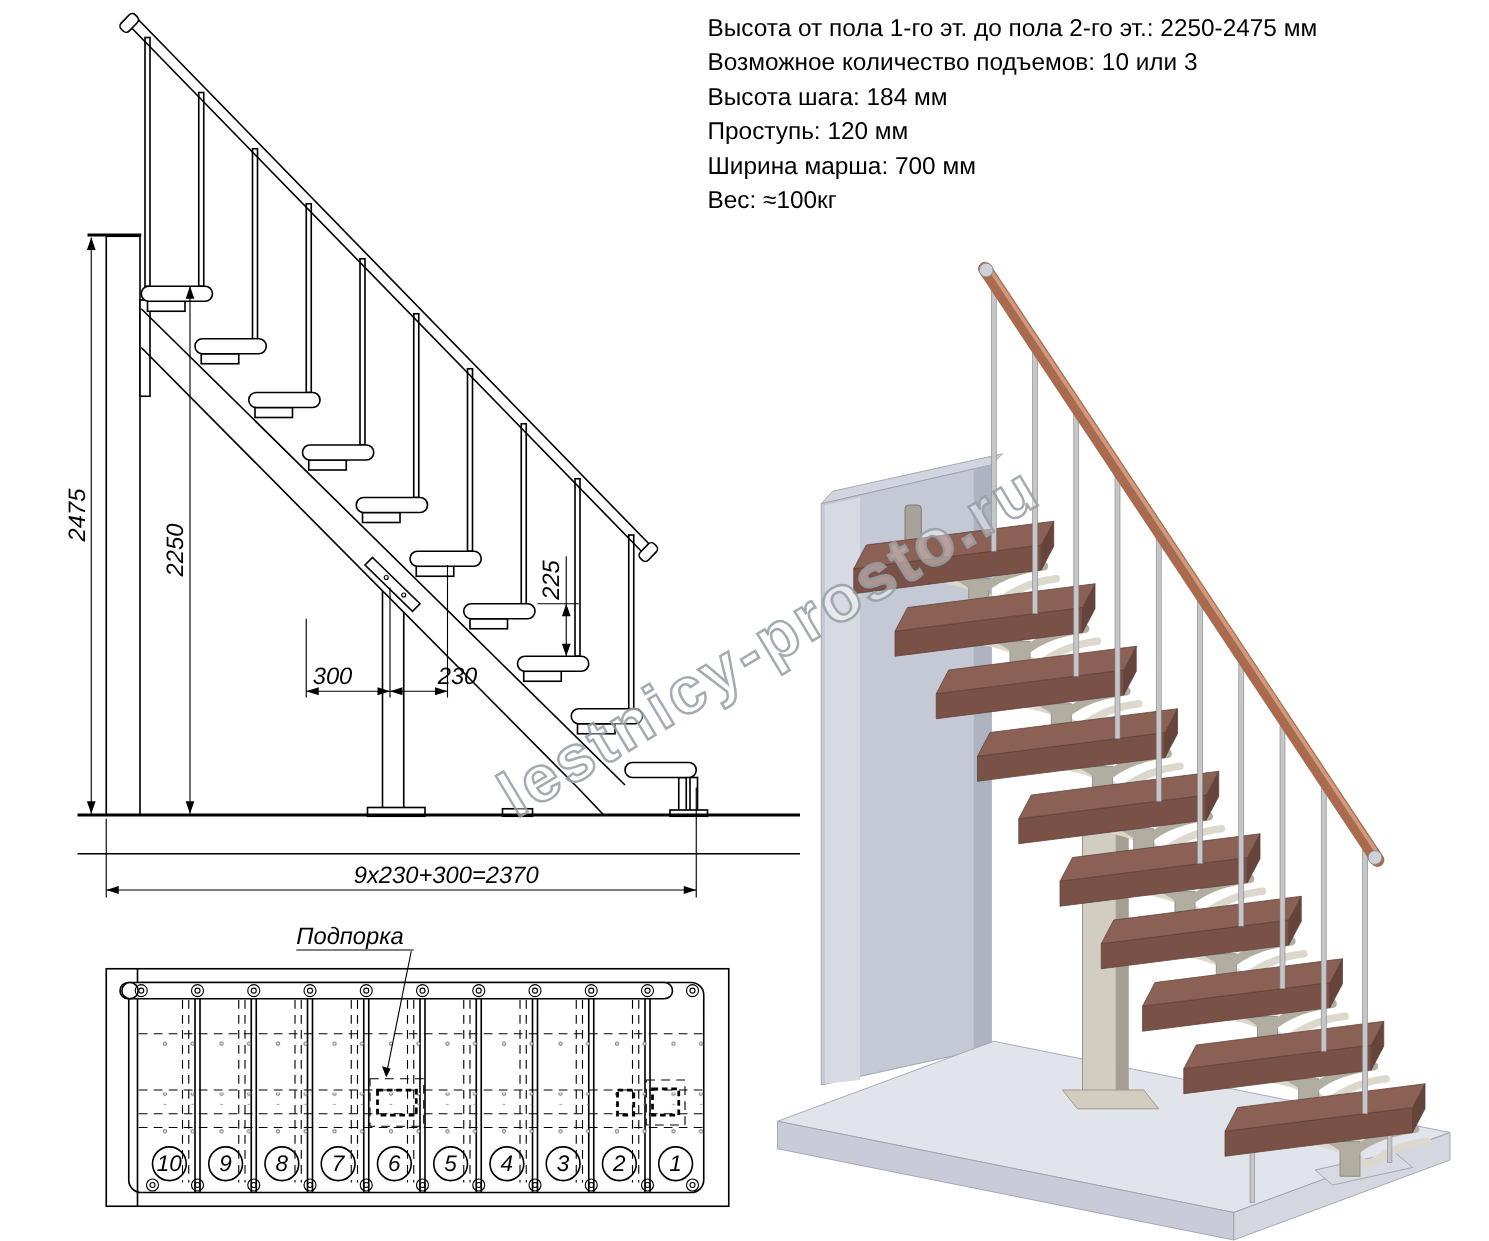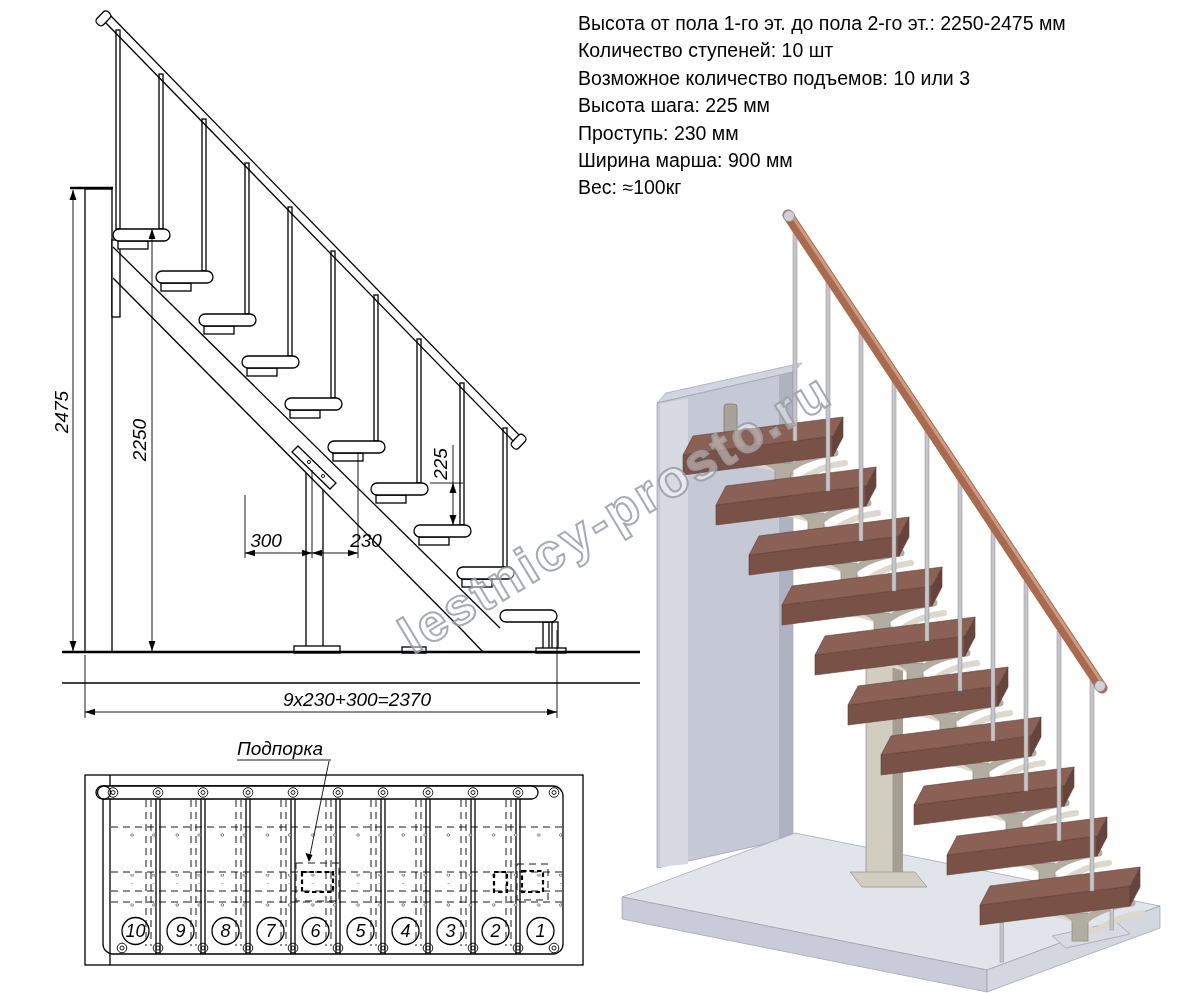--- a/index.html
+++ b/index.html
@@ -15,21 +15,21 @@
   .dim{font:italic 19px "Liberation Sans",sans-serif;fill:#000;}
   .num{font:italic 18px "Liberation Sans",sans-serif;fill:#000;}
   .lbl{font:italic 19px "Liberation Sans",sans-serif;fill:#000;}
   .f3{stroke:#9aa0ad;stroke-width:.7;}
   .stepf{stroke:#5e4038;stroke-width:.6;}
   .armd{fill:none;stroke-width:7;stroke-linecap:round;}
   .arml{fill:none;stroke-width:6;stroke-linecap:round;}
   .bal{stroke:#87878a;stroke-width:.5;}
   .wm{font:bold 52px "Liberation Sans",sans-serif;letter-spacing:3px;
       fill:rgba(255,255,255,.45);stroke:#99a0a8;stroke-width:2px;opacity:.88;}
-  #specs{position:absolute;left:578px;top:10px;width:585px;font-size:19.5px;line-height:27.4px;color:#000;}
+  #specs{position:absolute;left:566px;top:10px;width:585px;font-size:19.5px;line-height:27.4px;color:#000;}
   #specs div{white-space:nowrap;}
 </style>
 </head>
 <body>
 
 <div id="stage">
 
 <svg width="1191" height="993" viewBox="0 0 1191 993">
   <defs>
     <pattern id="pdots" x="113" y="0" width="45.2" height="10" patternUnits="userSpaceOnUse">
@@ -474,21 +474,20 @@
       <circle cx="789" cy="216" r="5.5" stroke="#878c93" stroke-width=".8" fill="#ced2d8"></circle>
       <circle cx="1100" cy="686" r="5.5" stroke="#878c93" stroke-width=".8" fill="#ced2d8"></circle>
     </g>
   </g>
 
   <text class="wm" transform="translate(413,655) rotate(-31)">lestnicy-prosto.ru</text>
 </svg>
 
 <div id="specs">
   <div>Высота от пола 1-го эт. до пола 2-го эт.: 2250-2475 мм</div>
-  <div>Количество ступеней: 10 шт</div>
   <div>Возможное количество подъемов: 10 или 3</div>
-  <div>Высота шага: 225 мм</div>
-  <div>Проступь: 230 мм</div>
-  <div>Ширина марша: 900 мм</div>
+  <div>Высота шага: 184 мм</div>
+  <div>Проступь: 120 мм</div>
+  <div>Ширина марша: 700 мм</div>
   <div>Вес: ≈100кг</div>
 </div>
 
 </div>
 
 </body></html>

